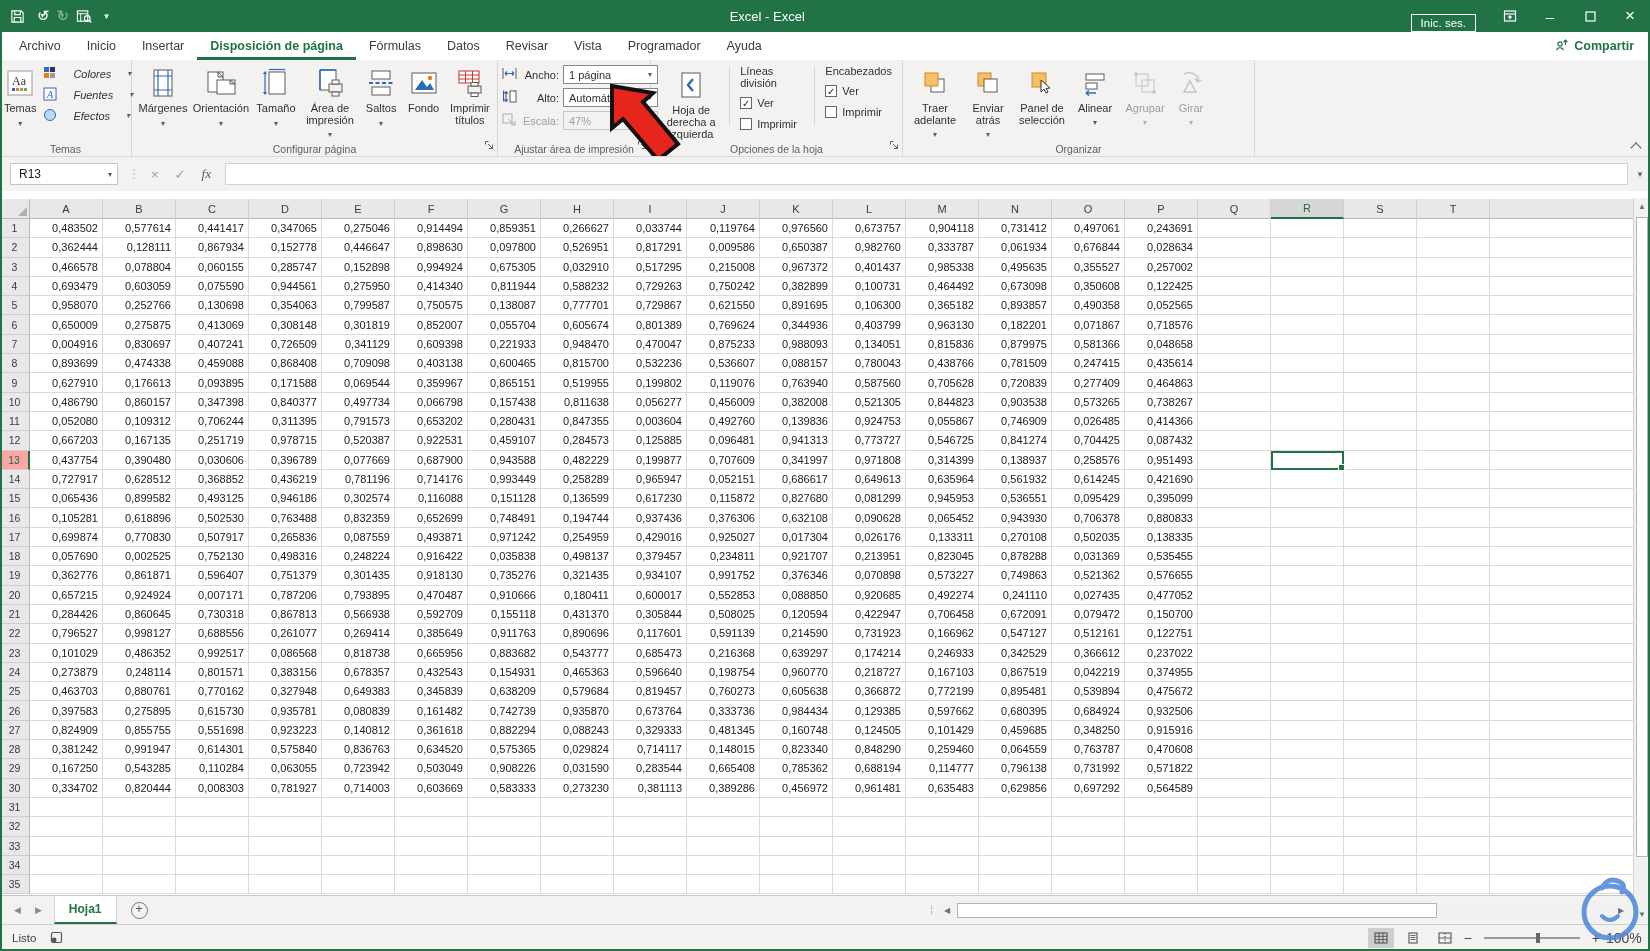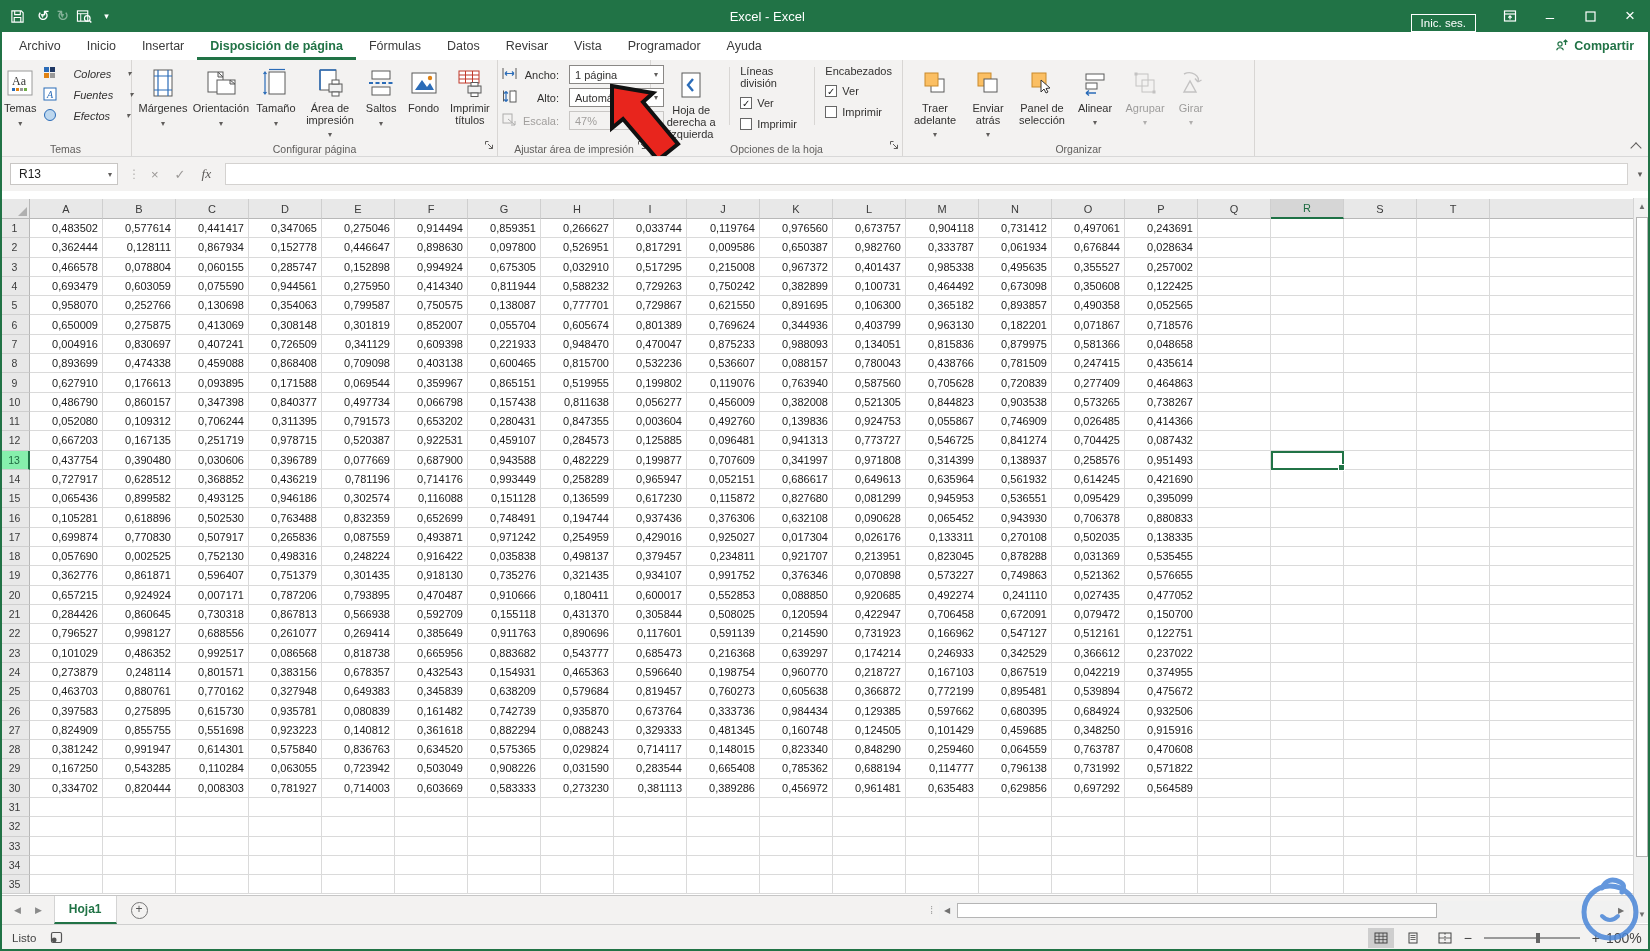--- a/index.html
+++ b/index.html
@@ -31,21 +31,21 @@
   .rbtn{display:flex;flex-direction:column;align-items:center;text-align:center;font-size:11px;color:#323130;
         line-height:12px;gap:3px;padding-top:4px;}
   .ricon{height:32px;display:flex;align-items:center;justify-content:flex-end;}
   .da{color:#5f5d5b;font-size:8px;}
   .da.blk{display:block;margin-top:1px;}
   .minicol{display:flex;flex-direction:column;justify-content:flex-start;margin-left:4px;}
   .rsmall{display:flex;align-items:center;gap:16px;font-size:11px;color:#323130;height:21px;padding:0 3px;font-style:italic;}
   .ajrow{display:flex;align-items:center;gap:4px;height:23px;font-size:11px;color:#323130;text-align:right;}
   .ajlab{width:38px;}
   .ddl{width:95px;height:19px;border:1px solid #8a8886;background:#fff;display:flex;align-items:center;
-       justify-content:space-between;padding:0 5px;font-size:11px;box-sizing:border-box;margin-left:6px;}
+       justify-content:space-between;padding:0 5px;font-size:11px;box-sizing:border-box;}
   .ddl.dis{color:#a19f9d;border-color:#c8c6c4;background:#f3f2f1;}
   .grayed{color:#a19f9d !important;}
   .optcol{display:flex;flex-direction:column;padding:2px 8px 0 8px;font-size:11px;color:#323130;}
   .optcol .hd{font-weight:400;margin-bottom:3px;}
   .chkrow{display:flex;align-items:center;gap:5px;height:21px;}
   .cb{width:12px;height:12px;border:1px solid #666;background:#fff;font-size:10px;line-height:11px;text-align:center;color:#222;box-sizing:border-box;}
   .vdiv{width:1px;background:#d8d6d4;margin:4px 2px 16px 2px;align-self:stretch;}
   .disbtn{opacity:.45;}
   .chevup{position:absolute;right:10px;bottom:4px;width:7px;height:7px;border-left:1.6px solid #5f5d5b;border-top:1.6px solid #5f5d5b;transform:rotate(45deg);}
   
@@ -65,21 +65,21 @@
   .corner{width:30px;min-width:30px;background:#e8e8e8;border-right:1px solid #b8b8b8;border-bottom:1px solid #b8b8b8;position:relative;box-sizing:border-box;}
   .corner::after{content:'';position:absolute;right:2px;bottom:2px;border-left:9px solid transparent;border-bottom:9px solid #b0b0b0;}
   .colh{width:73px;min-width:73px;background:#e8e8e8;border-right:1px solid #cfcfcf;border-bottom:1px solid #b8b8b8;
         font-size:11px;color:#3b3b3b;display:flex;align-items:center;justify-content:center;box-sizing:border-box;}
   .colh.sel{background:#d6d6d6;color:#1e6b41;border-bottom:2px solid #1e7145;}
   .colh.fillh{flex:1;border-right:none;}
   .gbody{height:676px;overflow:hidden;}
   .grow{display:flex;height:19.31px;}
   .rowh{width:30px;min-width:30px;background:#e8e8e8;border-right:1px solid #b8b8b8;border-bottom:1px solid #cfcfcf;
         font-size:10.5px;color:#3b3b3b;display:flex;align-items:center;justify-content:center;box-sizing:border-box;}
-  .rowh.sel{background:#86efac;color:#1e6b41;border-right:2px solid #1e7145;}
+  .rowh.sel{background:#fca5a5;color:#1e6b41;border-right:2px solid #1e7145;}
   .cell{width:73px;min-width:73px;border-right:1px solid #dadada;border-bottom:1px solid #dadada;font-size:11px;color:#202020;
         display:flex;align-items:center;justify-content:flex-end;padding-right:4px;box-sizing:border-box;background:#fff;}
   .cell.fillc{flex:1;border-right:none;justify-content:flex-start;}
   .cell.selcell{position:relative;outline:2px solid #217346;outline-offset:-2px;z-index:3;}
   .cell.selcell::after{content:'';position:absolute;right:-2px;bottom:-2px;width:5px;height:5px;background:#217346;border:1px solid #fff;z-index:4;}
   
   .vscroll{position:absolute;right:0;top:198px;width:17px;height:725px;background:#f1f1f1;border-left:1px solid #d4d4d4;
            display:flex;flex-direction:column;box-sizing:border-box;z-index:6;}
   .vsbtn{height:17px;display:flex;align-items:center;justify-content:center;font-size:8px;color:#707070;}
   .vstrack{flex:1;position:relative;}

